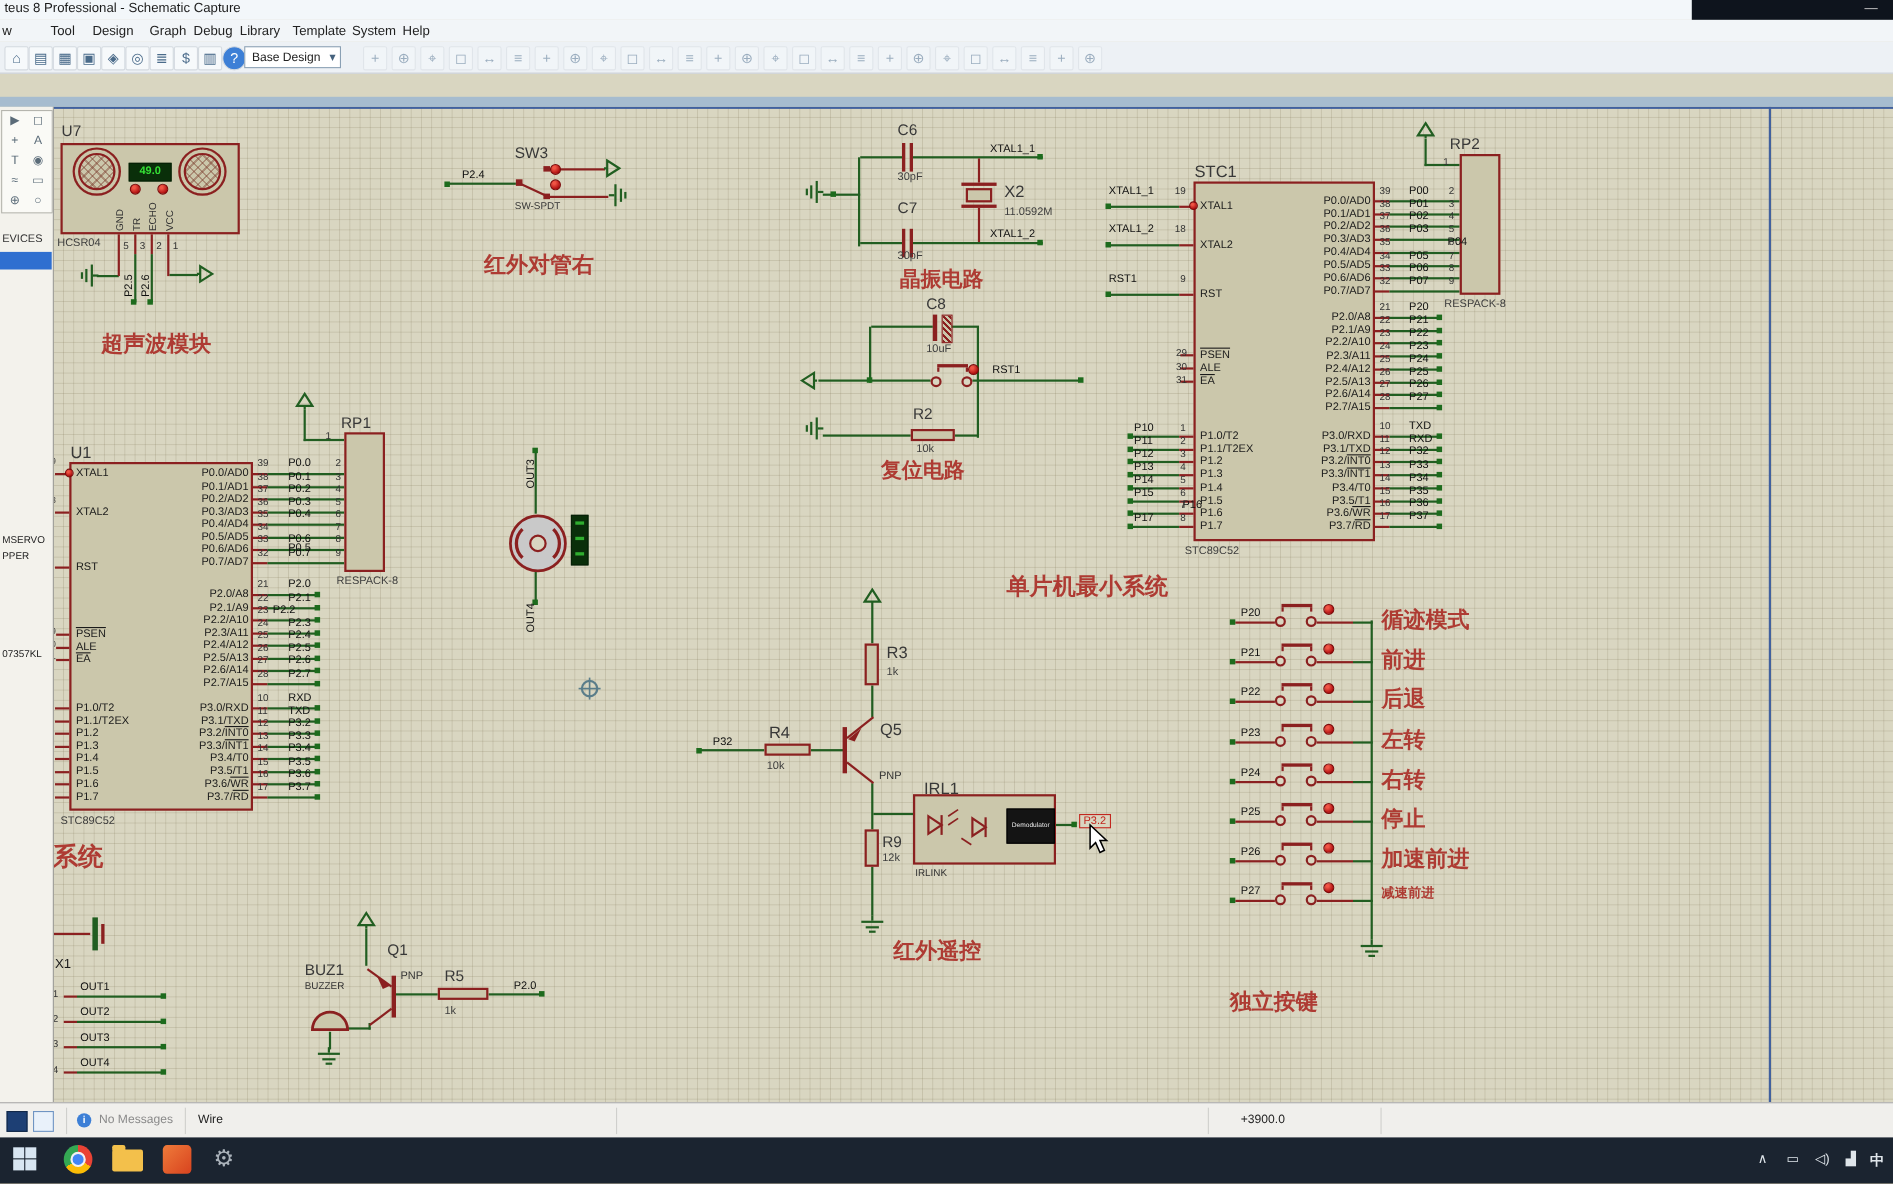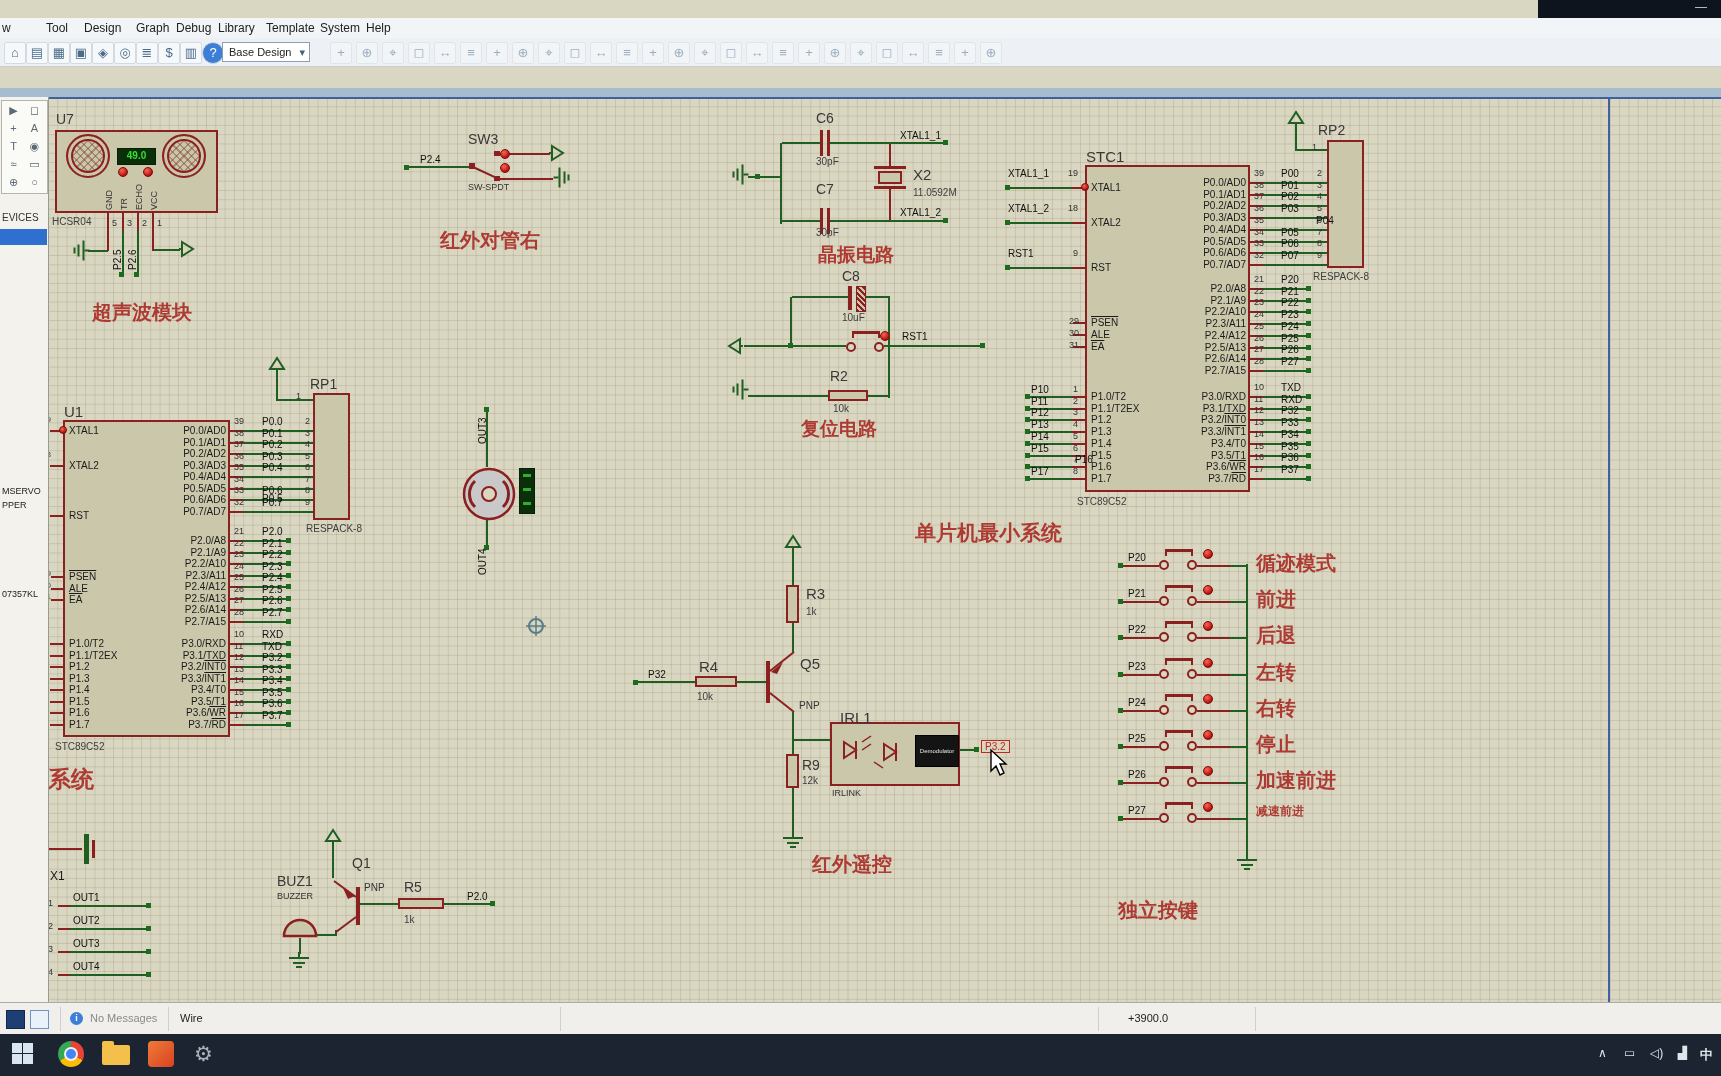--- a/index.html
+++ b/index.html
@@ -564,21 +564,21 @@
       <div class="nsq" style="left:286px;top:538px"></div>
       <div class="t pn" style="left:118px;top:547px;width:108px;text-align:right">P2.1/A9</div>
       <div class="rw" style="left:230px;top:552px;width:13px;height:2px"></div>
       <div class="t pnum" style="left:234px;top:538px;">22</div>
       <div class="t net" style="left:262px;top:538px;">P2.1</div>
       <div class="gw" style="left:243px;top:552px;width:47px;height:2px"></div>
       <div class="nsq" style="left:286px;top:550px"></div>
       <div class="t pn" style="left:118px;top:558px;width:108px;text-align:right">P2.2/A10</div>
       <div class="rw" style="left:230px;top:563px;width:13px;height:2px"></div>
       <div class="t pnum" style="left:234px;top:549px;">23</div>
-      <div class="t net" style="left:262px;top:549px;">P2.2</div>
+      <div class="t net" style="left:248px;top:549px;">P2.2</div>
       <div class="gw" style="left:243px;top:563px;width:47px;height:2px"></div>
       <div class="nsq" style="left:286px;top:561px"></div>
       <div class="t pn" style="left:118px;top:570px;width:108px;text-align:right">P2.3/A11</div>
       <div class="rw" style="left:230px;top:575px;width:13px;height:2px"></div>
       <div class="t pnum" style="left:234px;top:561px;">24</div>
       <div class="t net" style="left:262px;top:561px;">P2.3</div>
       <div class="gw" style="left:243px;top:575px;width:47px;height:2px"></div>
       <div class="nsq" style="left:286px;top:573px"></div>
       <div class="t pn" style="left:118px;top:581px;width:108px;text-align:right">P2.4/A12</div>
       <div class="rw" style="left:230px;top:586px;width:13px;height:2px"></div>
@@ -902,20 +902,23 @@
       <div class="gw" style="left:70px;top:951px;width:78px;height:2px"></div>
       <div class="t net" style="left:73px;top:938px;">OUT3</div>
       <div class="nsq" style="left:146px;top:949px"></div>
       <div class="t pnum" style="left:48px;top:967px;">4</div>
       <div class="rw" style="left:58px;top:974px;width:12px;height:2px"></div>
       <div class="gw" style="left:70px;top:974px;width:78px;height:2px"></div>
       <div class="t net" style="left:73px;top:961px;">OUT4</div>
       <div class="nsq" style="left:146px;top:972px"></div>
     </div>
 
+  <div class="titlebar">
+    <span>teus 8 Professional - Schematic Capture</span>
+  </div>
   <div class="darkstrip">
     <span>—</span>
   </div>
   <div class="menubar">
     <span class="mi" style="left:2px">w</span>
     <span id="menuitems"><span class="mi" style="left: 46px;">Tool</span><span class="mi" style="left: 84px;">Design</span><span class="mi" style="left: 136px;">Graph</span><span class="mi" style="left: 176px;">Debug</span><span class="mi" style="left: 218px;">Library</span><span class="mi" style="left: 266px;">Template</span><span class="mi" style="left: 320px;">System</span><span class="mi" style="left: 366px;">Help</span></span>
   </div>
   <div class="toolbar">
     <span id="tbicons"><span class="tbi" style="left: 4px;">⌂</span><span class="tbi" style="left: 26px;">▤</span><span class="tbi" style="left: 48px;">▦</span><span class="tbi" style="left: 70px;">▣</span><span class="tbi" style="left: 92px;">◈</span><span class="tbi" style="left: 114px;">◎</span><span class="tbi" style="left: 136px;">≣</span><span class="tbi" style="left: 158px;">$</span><span class="tbi" style="left: 180px;">▥</span><span class="tbi" style="left: 202px; color: rgb(255, 255, 255); background: rgb(61, 127, 214); border-radius: 50%;">?</span></span>
     <div class="combo">

